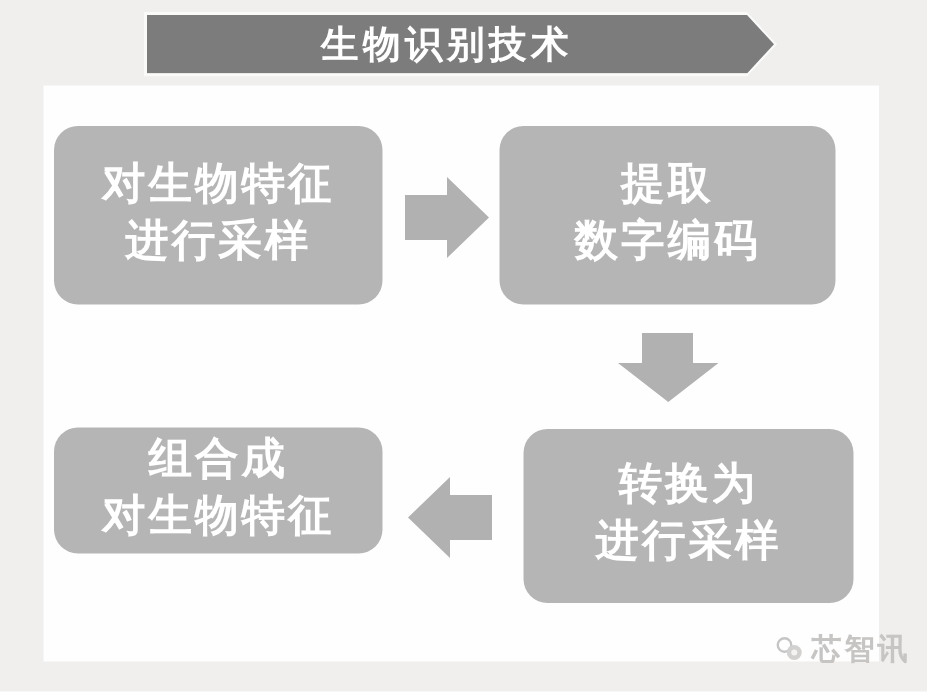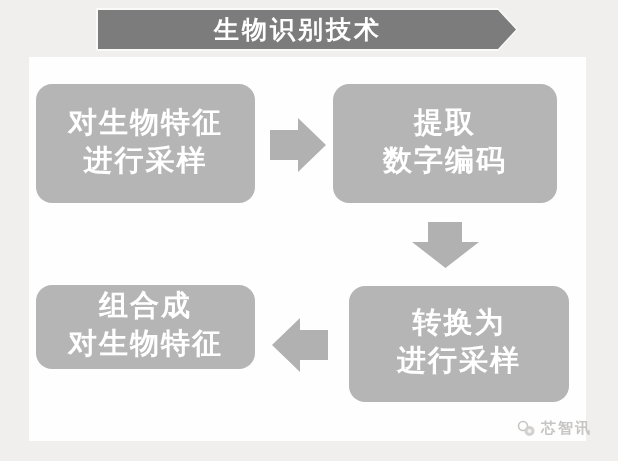--- a/index.html
+++ b/index.html
@@ -57,21 +57,21 @@
     left:272px;top:318px;width:56px;height:54px;
     clip-path:polygon(56px 12px,28px 12px,28px 0px,0px 27px,28px 54px,28px 42px,56px 42px);
   }
   
   .watermark{
     position:absolute;left:517px;top:419px;
     display:flex;align-items:center;gap:4px;
     color:#c6c5c3;
   }
   .watermark .wm-text{
-    font-size:15px;font-weight:bold;letter-spacing:2px;white-space:nowrap;
+    font-size:20px;font-weight:bold;letter-spacing:2px;white-space:nowrap;
   }
   .wm-logo{width:20px;height:19px;display:block;}
 </style>
 </head>
 <body>
 
 <div class="canvas">
 
   <div class="panel"></div>
 

